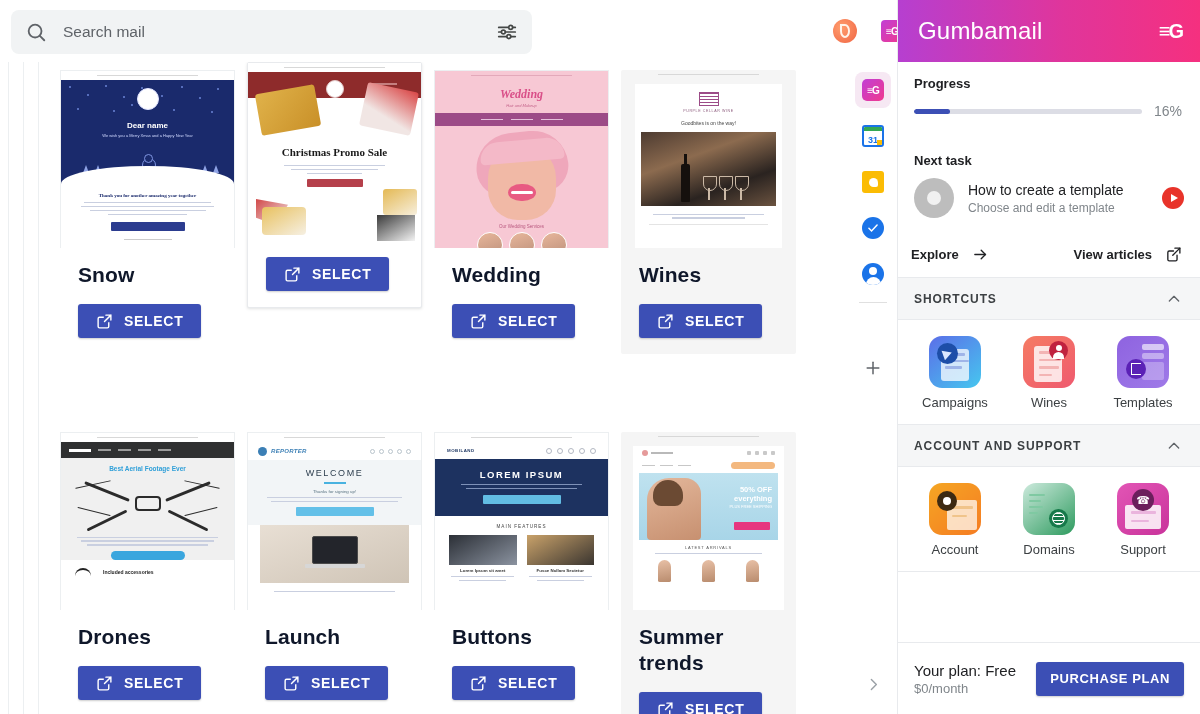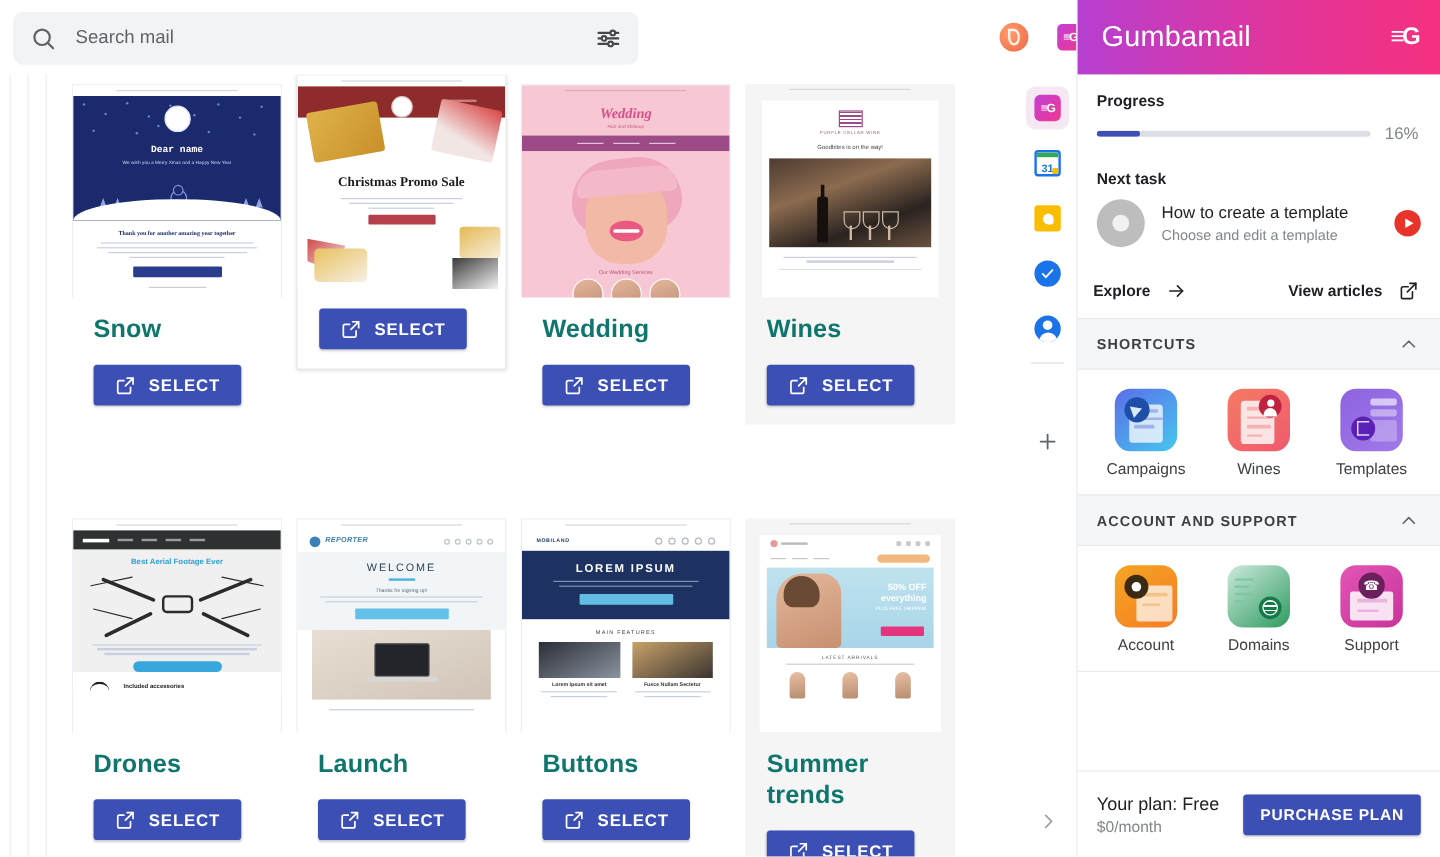--- a/index.html
+++ b/index.html
@@ -74,41 +74,41 @@
   .card {
     position:absolute; background:#fff; border-radius:2px; padding:0;
   }
   .card.elevated { border:1px solid #e8eaed; box-shadow:0 1px 3px rgba(60,64,67,.15); background:#fff; }
   .card.hovered { background:#f5f5f5; }
   .thumb {
     width:100%; height:178px; overflow:hidden; position:relative; background:#fff;
     border:1px solid #eceff1; border-bottom:0;
   }
   .card-title {
-    font-size:21px; font-weight:700; line-height:1.24; color:#0f766e;
+    font-size:21px; font-weight:700; line-height:1.24; color:#0f172a;
     padding:14px 18px 0 18px; letter-spacing:.1px;
   }
   .select-btn {
     margin:16px 18px 16px 18px; height:34px; background:#3c4fb5; color:#fff;
     border:0; border-radius:3px; display:inline-flex; align-items:center; gap:11px;
     padding:0 18px; font-size:14px; font-weight:700; letter-spacing:.7px;
     font-family:"Liberation Sans", sans-serif; cursor:pointer;
     box-shadow:0 1px 2px rgba(0,0,0,.2);
   }
   .select-btn svg { width:17px; height:17px; }
 
   
   .mini { width:100%; height:100%; background:#fff; font-size:3px; position:relative; }
   .preheader { height:9px; background:#fff; display:flex; align-items:center; justify-content:center; }
   .preheader i { display:block; width:58%; height:1.5px; background:#d8d8d8; }
 
   
   .snow-hero { height:104px; background:#1a2a6c; position:relative; overflow:hidden; }
   .flake { position:absolute; width:2px; height:2px; background:#6b85d6; border-radius:50%; }
-  .snow-txt1 { position:absolute; top:41px; left:0; right:0; text-align:center; color:#fff; font-size:8px; font-weight:700; font-family:Liberation Mono, monospace; }
+  .snow-txt1 { position:absolute; top:41px; left:0; right:0; text-align:center; color:#fff; font-size:8px; font-weight:700; font-family:Liberation Sans, sans-serif; }
   .snow-txt2 { position:absolute; top:53px; left:0; right:0; text-align:center; color:#cfd8ff; font-size:4px; line-height:1.5; }
   .snow-ball { position:absolute; top:8px; left:50%; margin-left:-11px; width:22px; height:22px; background:#fff; border-radius:50%; border:1px solid #dfe3ff; }
   .snow-ground { position:absolute; bottom:0; left:0; right:0; height:18px; background:#fff; border-radius:50% 50% 0 0 / 18px 18px 0 0; }
   .snowman { position:absolute; bottom:12px; left:50%; margin-left:-6px; width:12px; height:18px; }
   .snowman:before { content:""; position:absolute; bottom:0; left:0; width:12px; height:12px; border:1.2px solid #7e94e0; border-radius:50%; }
   .snowman:after { content:""; position:absolute; bottom:9px; left:2.5px; width:7px; height:7px; border:1.2px solid #7e94e0; border-radius:50%; background:#1a2a6c; }
   .tree { position:absolute; bottom:11px; width:0; height:0; border-left:3px solid transparent; border-right:3px solid transparent; border-bottom:8px solid #8fa3e5; }
   .snow-body { padding:9px 14px 0; text-align:center; }
   .snow-h { font-size:5px; font-weight:700; color:#1a2a6c; font-family:"Liberation Serif", serif; }
   .lines i { display:block; height:1.4px; background:#c9cfe0; margin:2.5px auto; }
@@ -258,21 +258,21 @@
   }
   .acc-head.first { border-left:4px solid #3c4fb5; padding-left:13px; }
   .acc-title { font-size:12px; font-weight:700; letter-spacing:.9px; color:#3c4043; }
   .chev { width:16px; height:16px; color:#5f6368; }
   .acc-body { padding:14px 16px 10px; }
   .lbl { font-size:13px; font-weight:700; color:#202124; }
   .prog-row { display:flex; align-items:center; gap:12px; margin-top:12px; }
   .prog-track { flex:1; height:5px; background:#dcdde5; border-radius:3px; overflow:hidden; }
   .prog-fill { height:100%; background:#3c4fb5; border-radius:3px; }
   .prog-pct { font-size:14px; color:#80868b; min-width:30px; }
-  .task-lbl { margin-top:22px; }
+  .task-lbl { margin-top:34px; }
   .task-row { display:flex; align-items:center; gap:14px; margin-top:10px; }
   .task-circle { width:40px; height:40px; border-radius:50%; background:#bdbdbd; display:flex; align-items:center; justify-content:center; flex:0 0 40px; }
   .task-circle i { width:14px; height:14px; background:#f1f1f1; border-radius:50%; display:block; }
   .task-txt { flex:1; }
   .task-t { font-size:14px; color:#202124; line-height:1.25; }
   .task-s { font-size:12px; color:#80868b; margin-top:2px; }
   .play-btn { width:22px; height:22px; border-radius:50%; background:#e8332a; display:flex; align-items:center; justify-content:center; flex:0 0 22px; cursor:pointer; }
   .play-btn i { width:0; height:0; border-left:7px solid #fff; border-top:4.5px solid transparent; border-bottom:4.5px solid transparent; margin-left:2px; display:block; }
   .links-row { display:flex; align-items:center; justify-content:space-between; padding:18px 18px 14px 13px; }
   .lnk { display:flex; align-items:center; gap:13px; font-size:13px; font-weight:700; color:#202124; cursor:pointer; }

